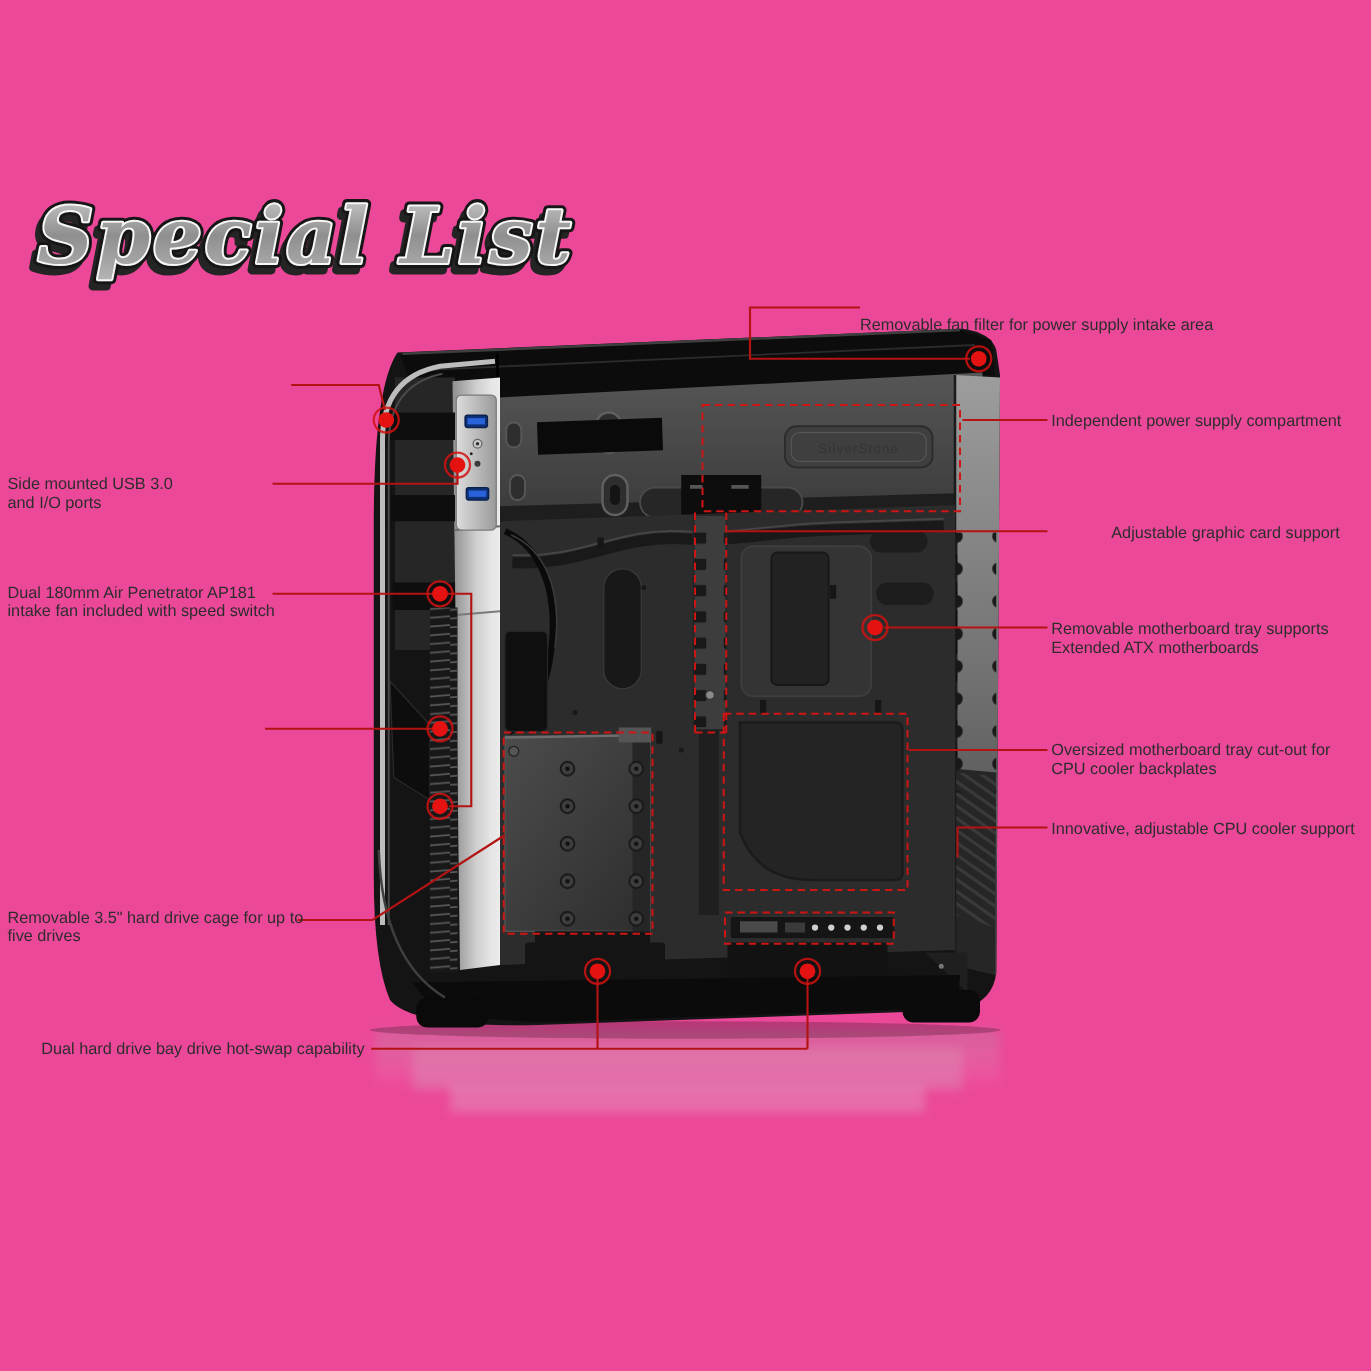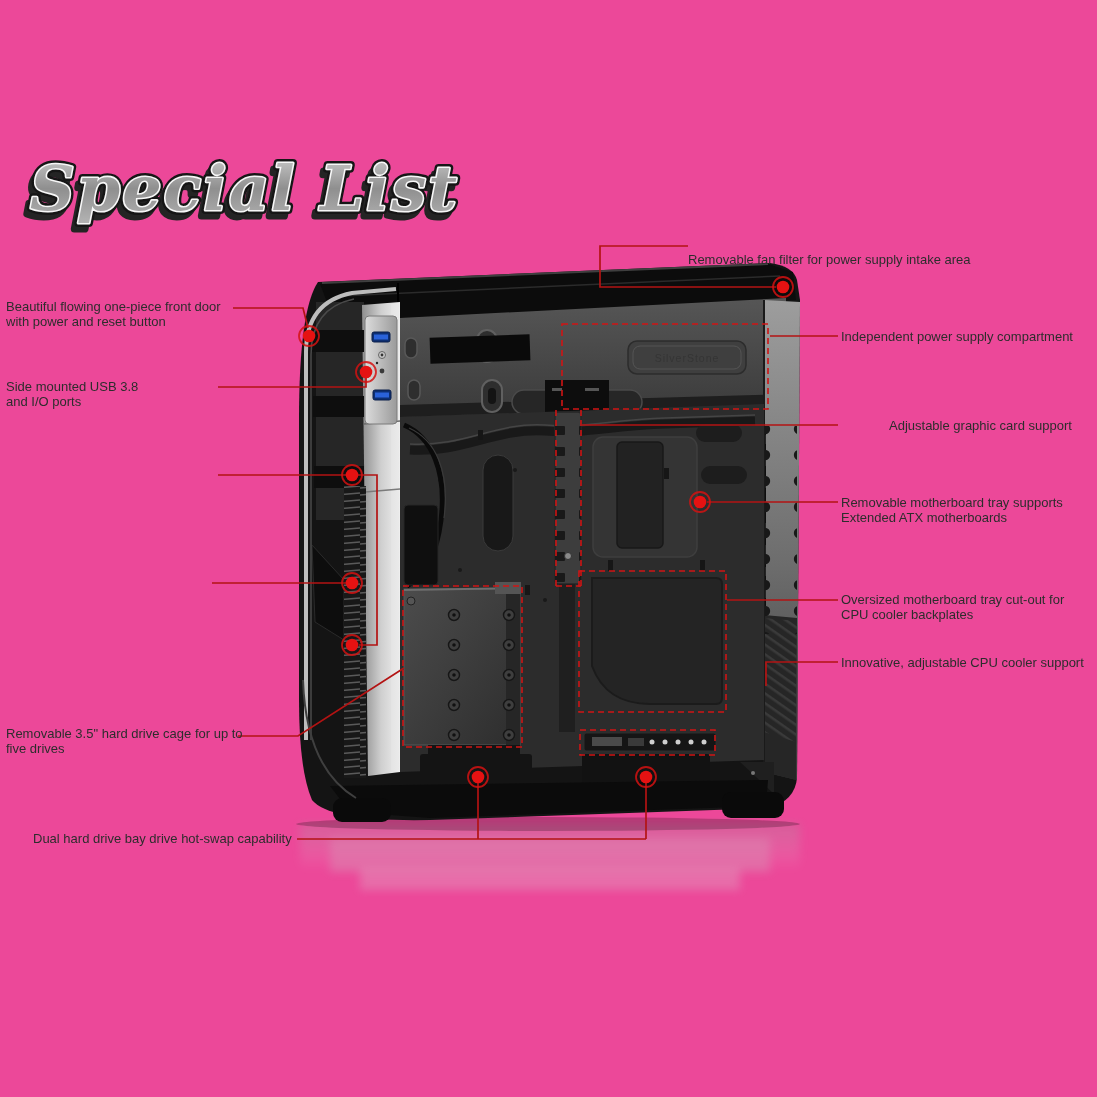--- a/index.html
+++ b/index.html
@@ -304,22 +304,22 @@
           <circle cx="478" cy="777" r="10" stroke="#d41212" stroke-width="1.8" fill="none" opacity=".85"></circle>
         </g>
     <g>
           <circle cx="646" cy="777" r="6.3" fill="#e51212"></circle>
           <circle cx="646" cy="777" r="10" stroke="#d41212" stroke-width="1.8" fill="none" opacity=".85"></circle>
         </g>
   </g>
 </svg>
 
 <div class="callout" style="left:688px;top:252px;width:310px;">Removable fan filter for power supply intake area</div>
-<div class="callout" style="left:6px;top:299px;width:232px;">Beautiful flowing one-piece front door with power and reset button</div>
-<div class="callout" style="left:6px;top:379px;width:150px;">Side mounted USB 3.8 and I/O ports</div>
+<div class="callout" style="left:6px;top:379px;width:150px;">Side mounted USB 3.0 and I/O ports</div>
+<div class="callout" style="left:6px;top:466px;width:236px;">Dual 180mm Air Penetrator AP181 intake fan included with speed switch</div>
 <div class="callout" style="left:6px;top:726px;width:242px;">Removable 3.5" hard drive cage for up to five drives</div>
 <div class="callout" style="left:33px;top:831px;width:280px;">Dual hard drive bay drive hot-swap capability</div>
 <div class="callout right" style="left:841px;top:329px;width:252px;">Independent power supply compartment</div>
 <div class="callout right" style="left:841px;top:418px;width:252px;margin-left:48px;">Adjustable graphic card support</div>
 <div class="callout right" style="left:841px;top:495px;width:252px;">Removable motherboard tray supports Extended ATX motherboards</div>
 <div class="callout right" style="left:841px;top:592px;width:252px;">Oversized motherboard tray cut-out for CPU cooler backplates</div>
 <div class="callout right" style="left:841px;top:655px;width:256px;">Innovative, adjustable CPU cooler support</div>
 
 </div>
 

